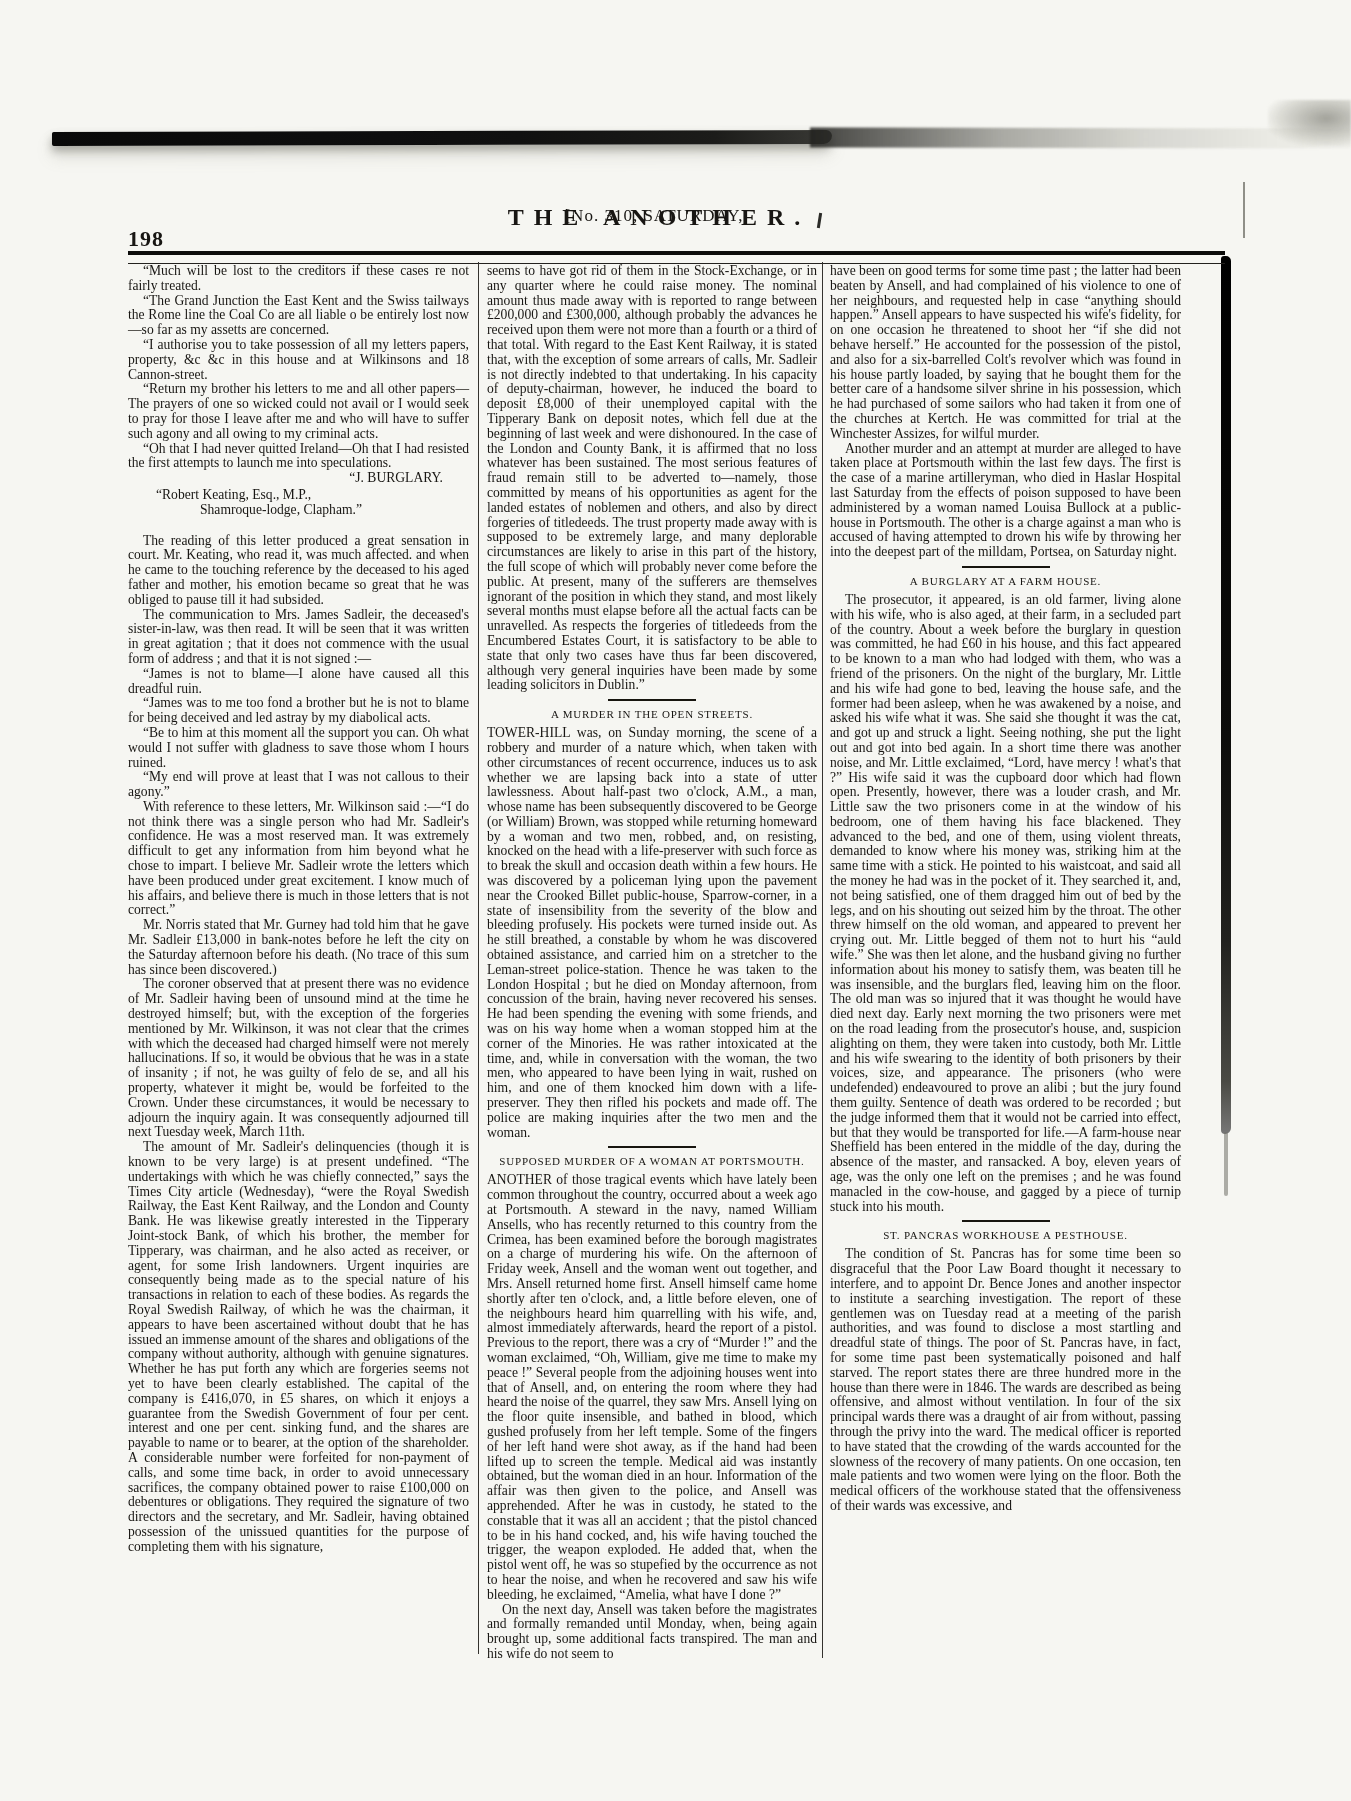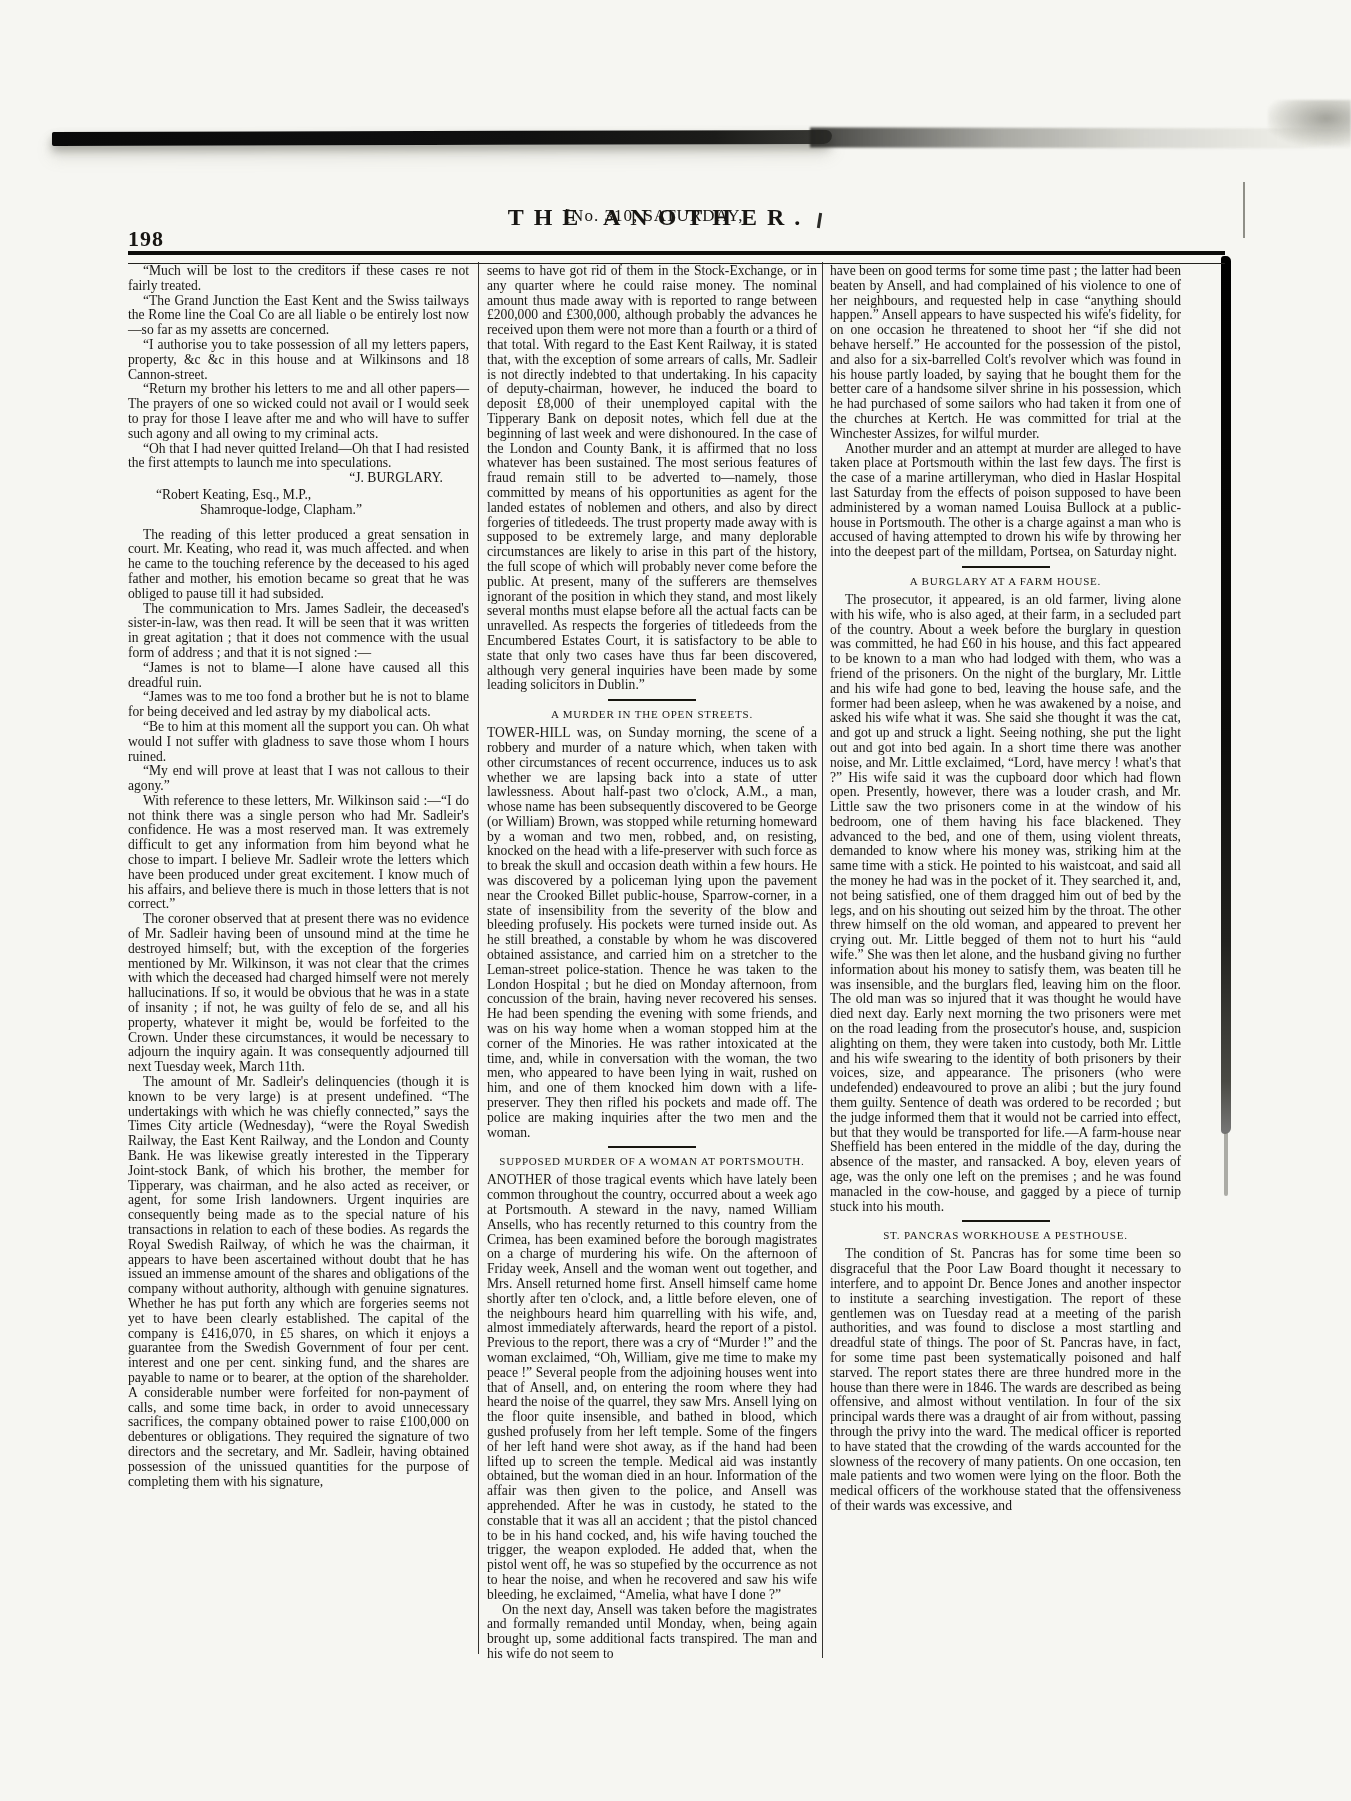--- a/index.html
+++ b/index.html
@@ -44,21 +44,21 @@
     font-size:13.6px;line-height:14.8px;letter-spacing:0;}
   .col1{left:128px;width:341px;}
   .col2{left:487px;width:330px;}
   .col3{left:830px;width:351px;}
   .col p{margin:0;}
   p.para{text-indent:15px;}
   p.lead{text-indent:0;}
   p.cont{text-indent:0;}
   p.sig{text-align:right;padding-right:26px;text-indent:0;}
   p.addr1{text-indent:28px;margin-top:2px;}
-  p.addr2{text-indent:72px;margin-bottom:10px;}
+  p.addr2{text-indent:72px;margin-bottom:16px;}
   h3.headline{margin:5px 0 3px;text-align:center;font-size:11px;font-weight:normal;
     letter-spacing:0.8px;line-height:17px;text-indent:0;}
   .sep{width:88px;height:2px;background:#17150f;margin:6px auto 5px;}
 </style>
 </head>
 <body>
 
 <div class="page">
 
   <div class="band-dark"></div>
@@ -86,20 +86,21 @@
       <p class="sig">“J. BURGLARY.</p>
       <p class="addr1">“Robert Keating, Esq., M.P.,</p>
       <p class="addr2">Shamroque-lodge, Clapham.”</p>
       <p class="para">The reading of this letter produced a great sensation in court. Mr. Keating, who read it, was much affected. and when he came to the touching reference by the deceased to his aged father and mother, his emotion became so great that he was obliged to pause till it had subsided.</p>
       <p class="para">The communication to Mrs. James Sadleir, the deceased's sister-in-law, was then read. It will be seen that it was written in great agitation ; that it does not commence with the usual form of address ; and that it is not signed :—</p>
       <p class="para">“James is not to blame—I alone have caused all this dreadful ruin.</p>
       <p class="para">“James was to me too fond a brother but he is not to blame for being deceived and led astray by my diabolical acts.</p>
       <p class="para">“Be to him at this moment all the support you can. Oh what would I not suffer with gladness to save those whom I hours ruined.</p>
       <p class="para">“My end will prove at least that I was not callous to their agony.”</p>
       <p class="para">With reference to these letters, Mr. Wilkinson said :—“I do not think there was a single person who had Mr. Sadleir's confidence. He was a most reserved man. It was extremely difficult to get any information from him beyond what he chose to impart. I believe Mr. Sadleir wrote the letters which have been produced under great excitement. I know much of his affairs, and believe there is much in those letters that is not correct.”</p>
+      <p class="para">Mr. Norris stated that Mr. Gurney had told him that he gave Mr. Sadleir £13,000 in bank-notes before he left the city on the Saturday afternoon before his death. (No trace of this sum has since been discovered.)</p>
       <p class="para">The coroner observed that at present there was no evidence of Mr. Sadleir having been of unsound mind at the time he destroyed himself; but, with the exception of the forgeries mentioned by Mr. Wilkinson, it was not clear that the crimes with which the deceased had charged himself were not merely hallucinations. If so, it would be obvious that he was in a state of insanity ; if not, he was guilty of felo de se, and all his property, whatever it might be, would be forfeited to the Crown. Under these circumstances, it would be necessary to adjourn the inquiry again. It was consequently adjourned till next Tuesday week, March 11th.</p>
       <p class="para">The amount of Mr. Sadleir's delinquencies (though it is known to be very large) is at present undefined. “The undertakings with which he was chiefly connected,” says the Times City article (Wednesday), “were the Royal Swedish Railway, the East Kent Railway, and the London and County Bank. He was likewise greatly interested in the Tipperary Joint-stock Bank, of which his brother, the member for Tipperary, was chairman, and he also acted as receiver, or agent, for some Irish landowners. Urgent inquiries are consequently being made as to the special nature of his transactions in relation to each of these bodies. As regards the Royal Swedish Railway, of which he was the chairman, it appears to have been ascertained without doubt that he has issued an immense amount of the shares and obligations of the company without authority, although with genuine signatures. Whether he has put forth any which are forgeries seems not yet to have been clearly established. The capital of the company is £416,070, in £5 shares, on which it enjoys a guarantee from the Swedish Government of four per cent. interest and one per cent. sinking fund, and the shares are payable to name or to bearer, at the option of the shareholder. A considerable number were forfeited for non-payment of calls, and some time back, in order to avoid unnecessary sacrifices, the company obtained power to raise £100,000 on debentures or obligations. They required the signature of two directors and the secretary, and Mr. Sadleir, having obtained possession of the unissued quantities for the purpose of completing them with his signature,</p>
     </div>
   <div class="col col2">
       <p class="cont">seems to have got rid of them in the Stock-Exchange, or in any quarter where he could raise money. The nominal amount thus made away with is reported to range between £200,000 and £300,000, although probably the advances he received upon them were not more than a fourth or a third of that total. With regard to the East Kent Railway, it is stated that, with the exception of some arrears of calls, Mr. Sadleir is not directly indebted to that undertaking. In his capacity of deputy-chairman, however, he induced the board to deposit £8,000 of their unemployed capital with the Tipperary Bank on deposit notes, which fell due at the beginning of last week and were dishonoured. In the case of the London and County Bank, it is affirmed that no loss whatever has been sustained. The most serious features of fraud remain still to be adverted to—namely, those committed by means of his opportunities as agent for the landed estates of noblemen and others, and also by direct forgeries of titledeeds. The trust property made away with is supposed to be extremely large, and many deplorable circumstances are likely to arise in this part of the history, the full scope of which will probably never come before the public. At present, many of the sufferers are themselves ignorant of the position in which they stand, and most likely several months must elapse before all the actual facts can be unravelled. As respects the forgeries of titledeeds from the Encumbered Estates Court, it is satisfactory to be able to state that only two cases have thus far been discovered, although very general inquiries have been made by some leading solicitors in Dublin.”</p>
       <div class="sep"></div>
       <h3 class="headline">A MURDER IN THE OPEN STREETS.</h3>
       <p class="lead">TOWER-HILL was, on Sunday morning, the scene of a robbery and murder of a nature which, when taken with other circumstances of recent occurrence, induces us to ask whether we are lapsing back into a state of utter lawlessness. About half-past two o'clock, A.M., a man, whose name has been subsequently discovered to be George (or William) Brown, was stopped while returning homeward by a woman and two men, robbed, and, on resisting, knocked on the head with a life-preserver with such force as to break the skull and occasion death within a few hours. He was discovered by a policeman lying upon the pavement near the Crooked Billet public-house, Sparrow-corner, in a state of insensibility from the severity of the blow and bleeding profusely. His pockets were turned inside out. As he still breathed, a constable by whom he was discovered obtained assistance, and carried him on a stretcher to the Leman-street police-station. Thence he was taken to the London Hospital ; but he died on Monday afternoon, from concussion of the brain, having never recovered his senses. He had been spending the evening with some friends, and was on his way home when a woman stopped him at the corner of the Minories. He was rather intoxicated at the time, and, while in conversation with the woman, the two men, who appeared to have been lying in wait, rushed on him, and one of them knocked him down with a life-preserver. They then rifled his pockets and made off. The police are making inquiries after the two men and the woman.</p>
       <div class="sep"></div>
       <h3 class="headline">SUPPOSED MURDER OF A WOMAN AT PORTSMOUTH.</h3>

